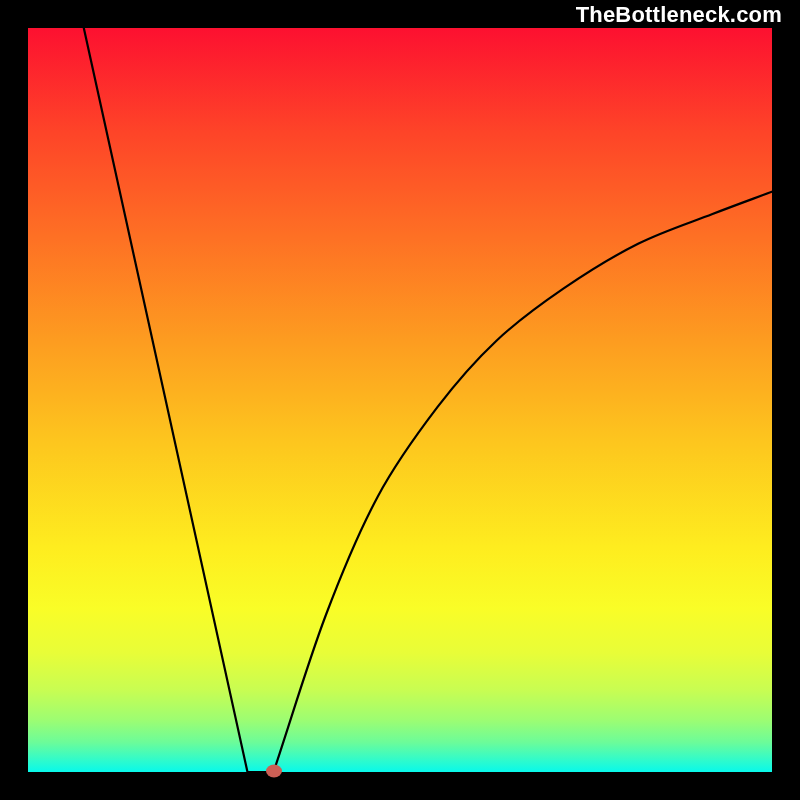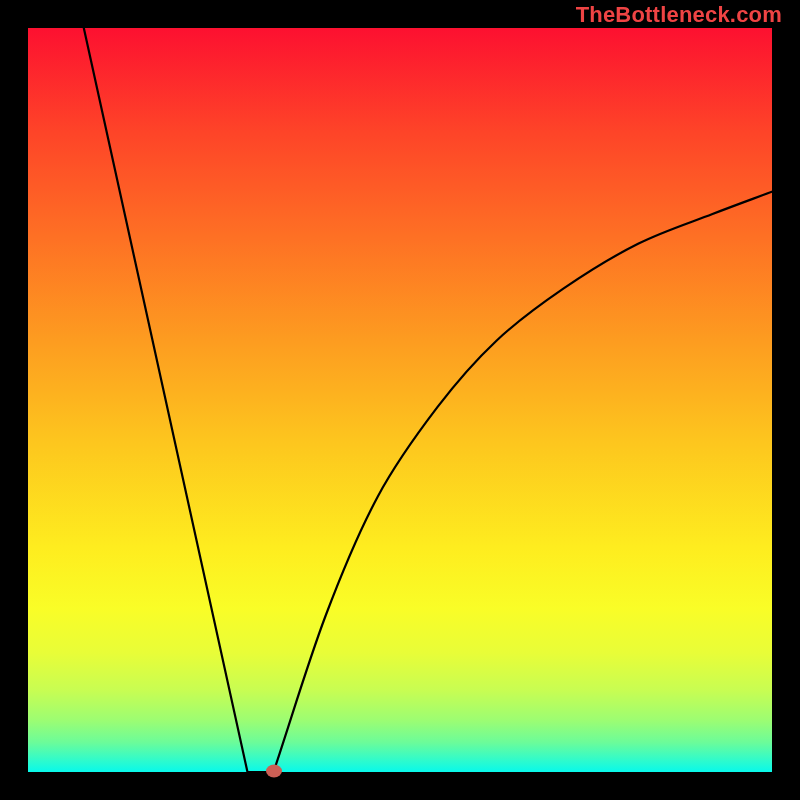--- a/index.html
+++ b/index.html
@@ -14,21 +14,21 @@
   .outer {
     width: 800px;
     height: 800px;
     background: #000;
     position: relative;
   }
   .watermark {
     position: absolute;
     top: 2px;
     right: 18px;
-    color: #ef4444;
+    color: #ffffff;
     font-size: 22px;
     font-weight: 600;
     letter-spacing: 0.2px;
   }
   .plot-area {
     position: absolute;
     left: 28px;
     top: 28px;
     width: 744px;
     height: 744px;

